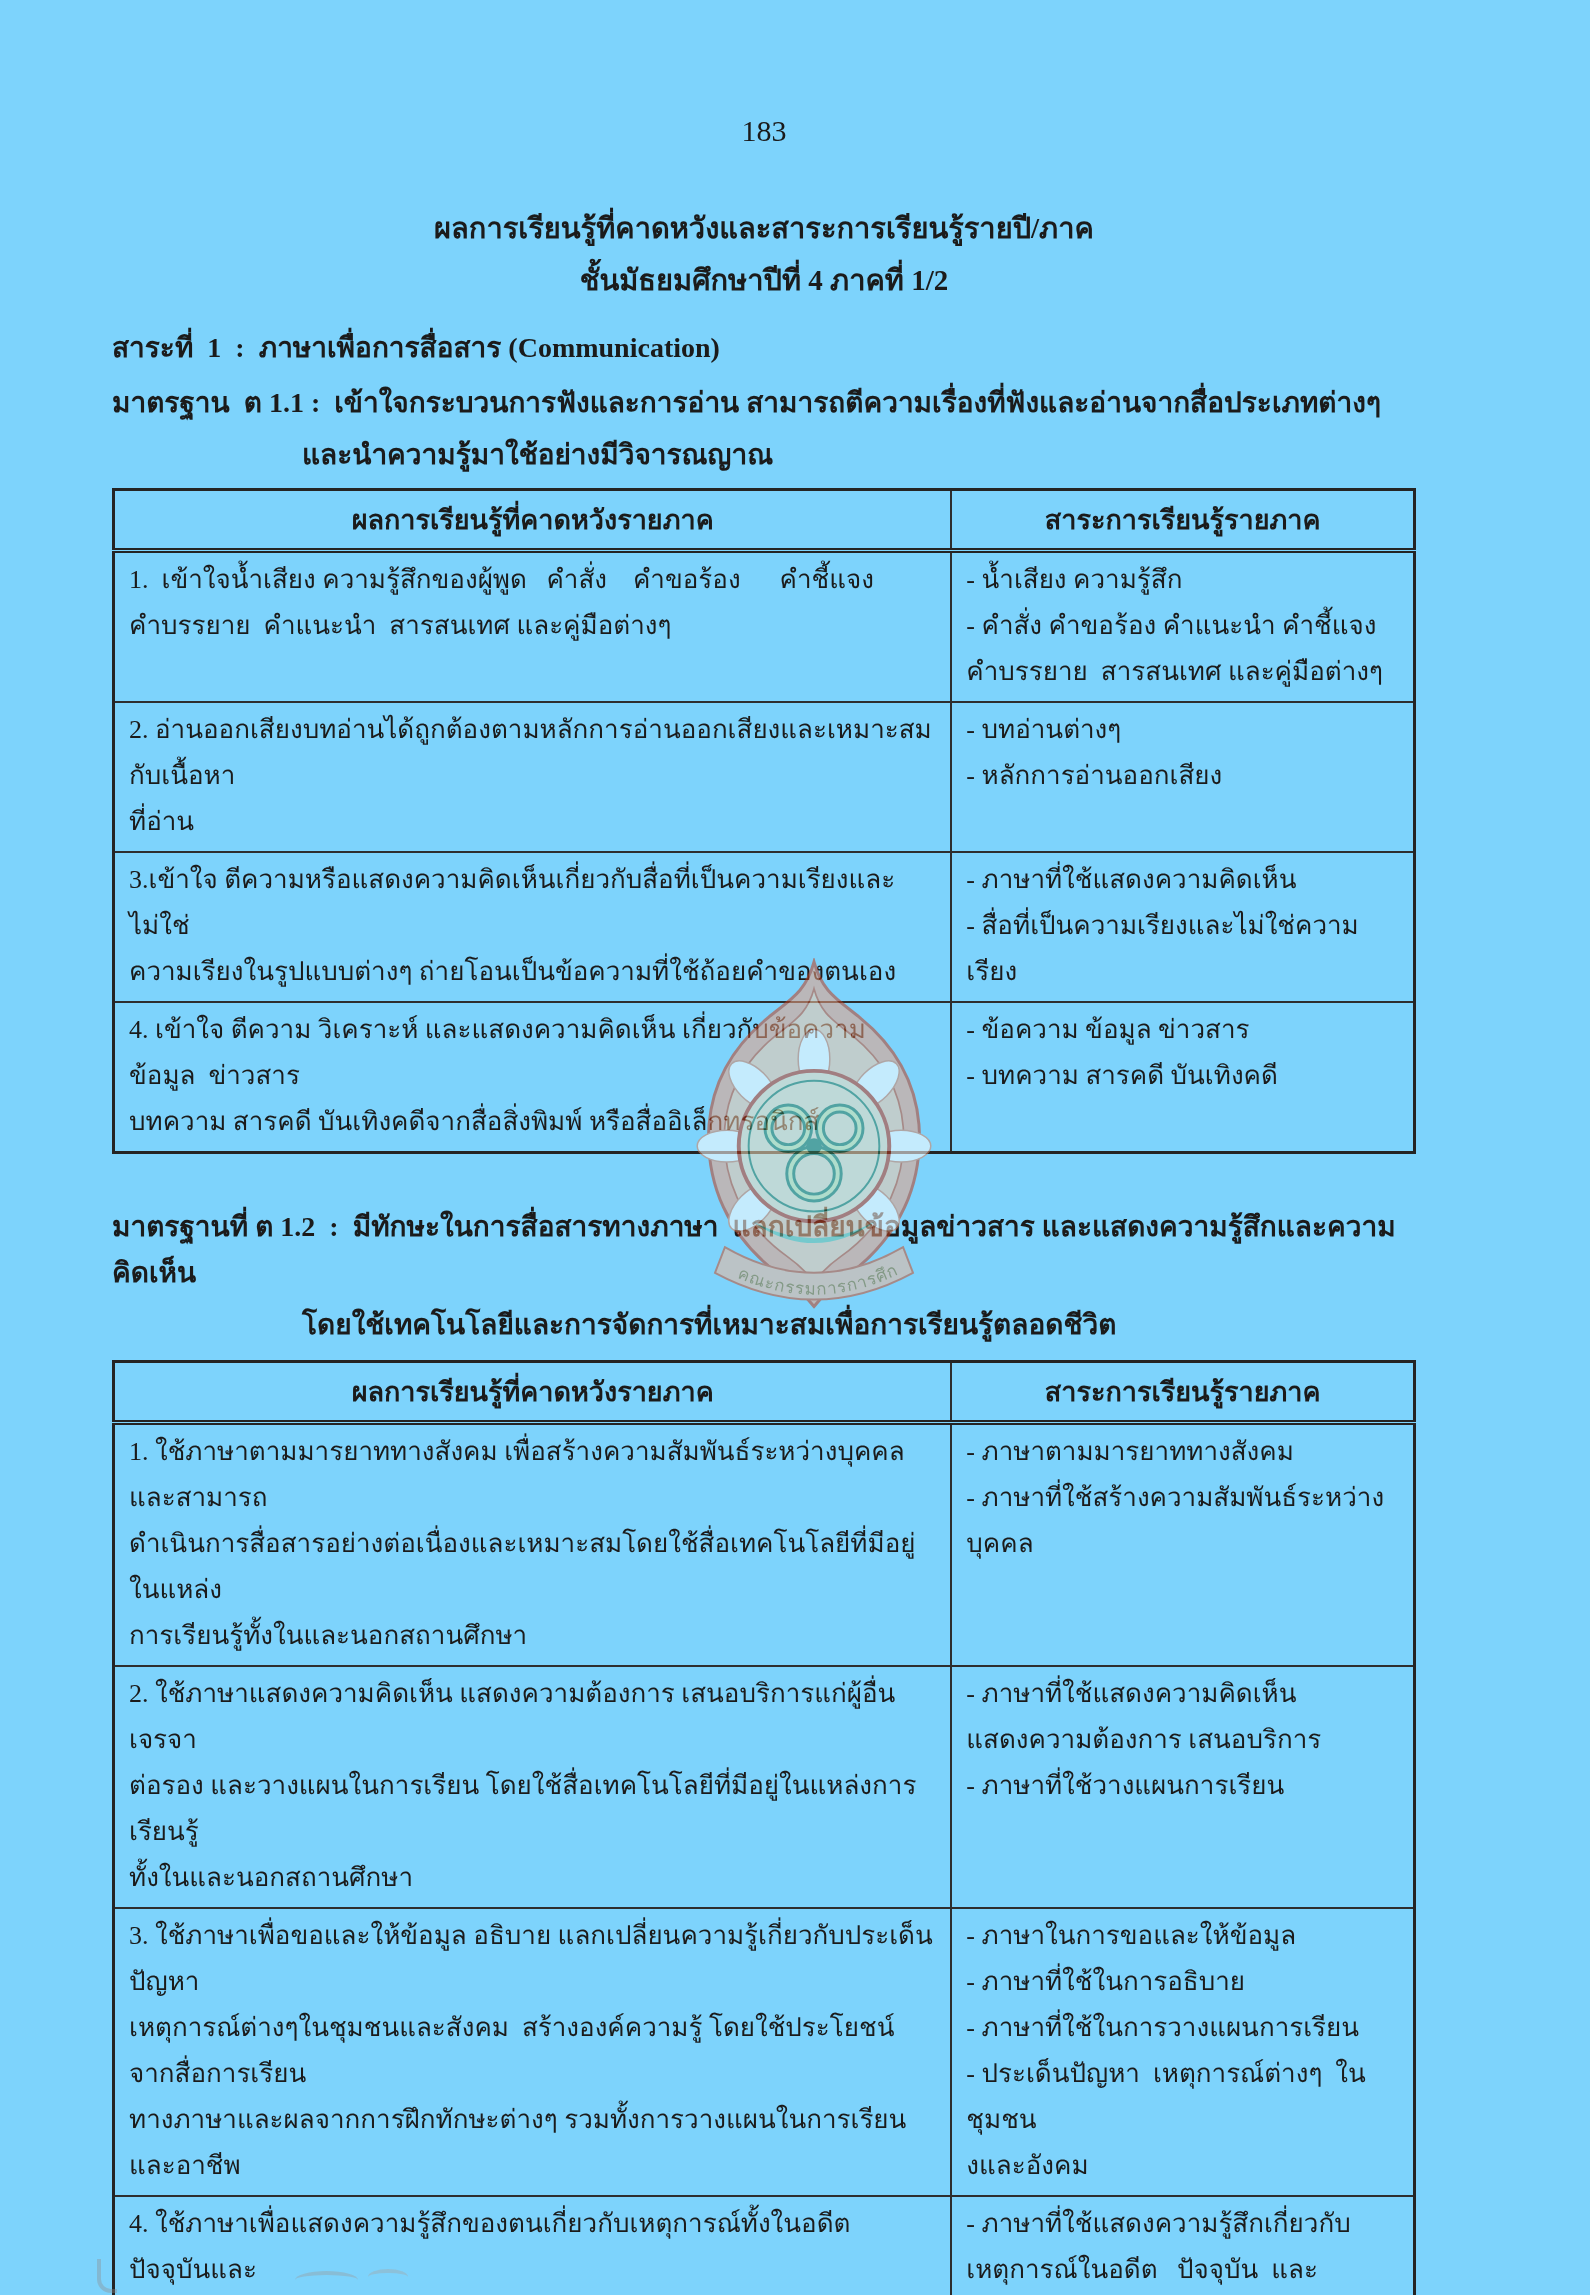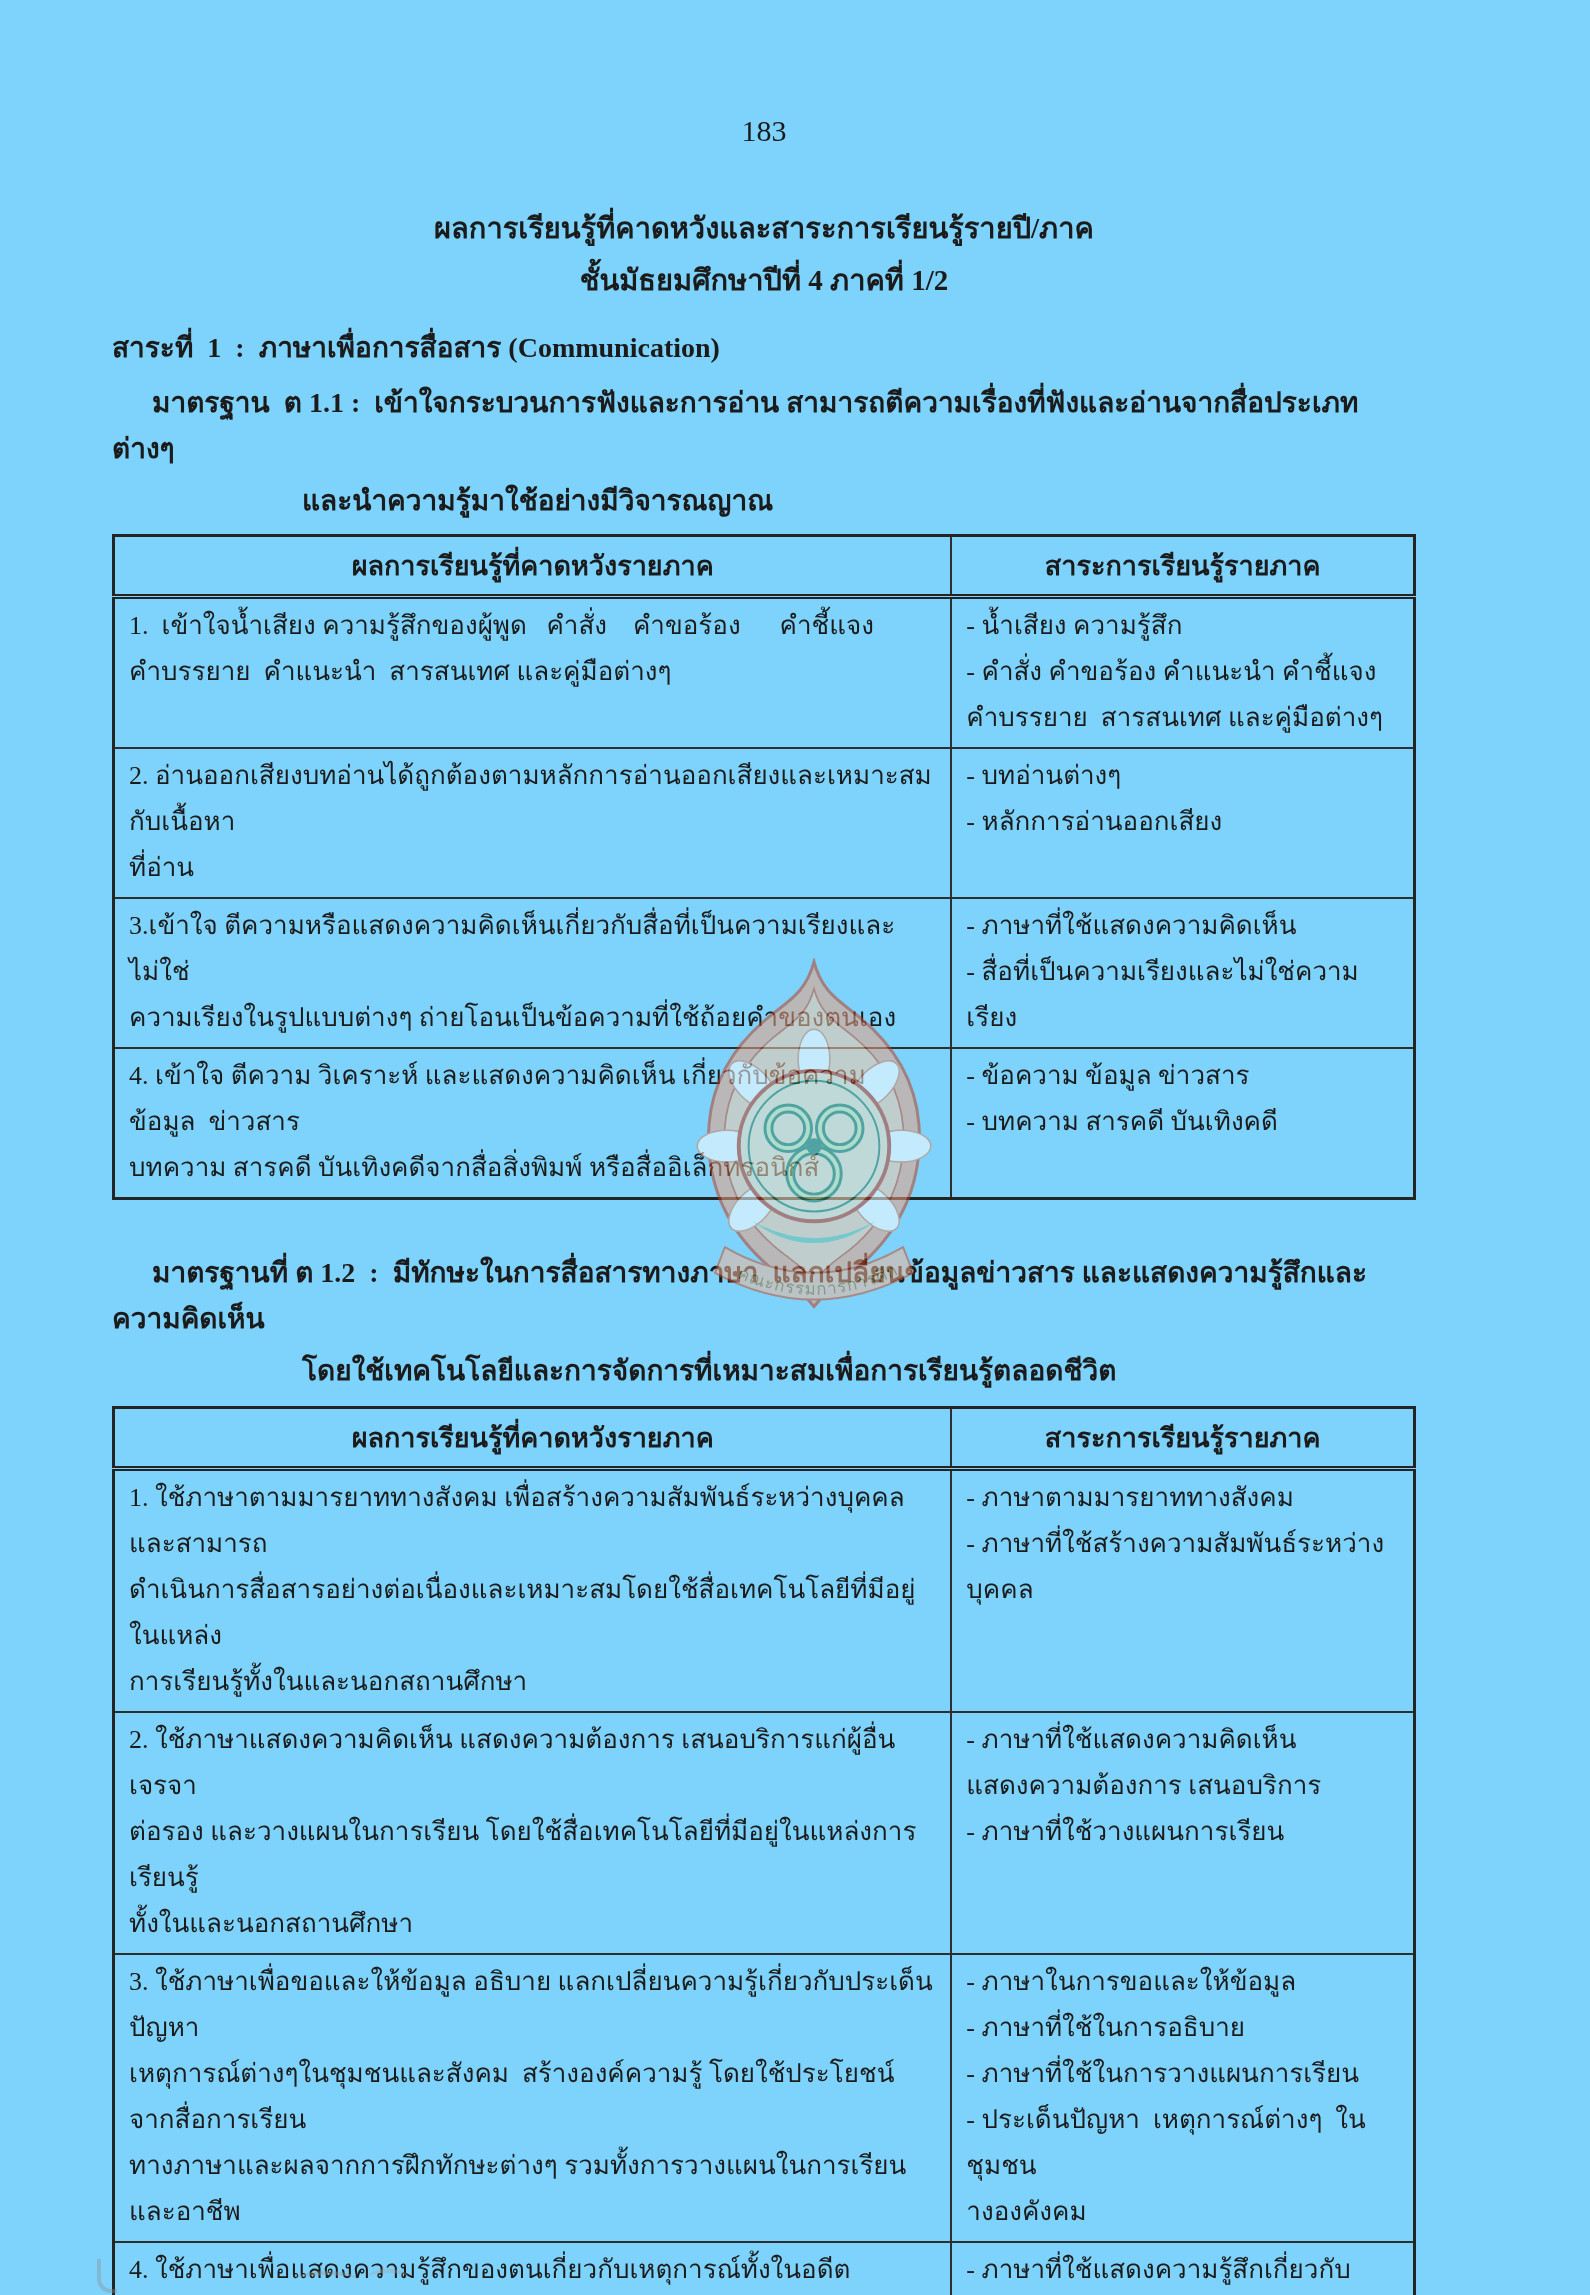--- a/index.html
+++ b/index.html
@@ -12,21 +12,21 @@
     color:#1b1b1b;
     box-sizing:border-box;
     padding:111px 175px 0 112px;
   }
   .centered{text-align:center;}
   .page-number{font-size:30px;line-height:40px;margin-bottom:55px;}
   .doc-title{font-size:29px;font-weight:700;line-height:44px;margin-bottom:8px;text-align:center;}
   .doc-subtitle{font-size:29px;font-weight:700;line-height:44px;margin-bottom:24px;}
   .sec-heading{font-size:28px;font-weight:700;line-height:44px;margin-bottom:10px;white-space:pre-wrap;}
   .std-line{font-size:28px;font-weight:700;line-height:46px;white-space:pre-wrap;}
-  .std-label{margin-right:14px;margin-left:40px;}
+  .std-label{margin-right:14px;}
   .std-cont{padding-left:190px;margin-top:6px;margin-bottom:10px;}
   .doc-table{
     border-collapse:collapse;width:100%;
     border:3px solid #242424;
     table-layout:fixed;
     background:transparent;
   }
   .doc-table th{
     border:2px solid #2e2e2e;
     border-bottom:5px double #242424;
@@ -172,21 +172,21 @@
           <td>
             <div class="ln">3. ใช้ภาษาเพื่อขอและให้ข้อมูล อธิบาย แลกเปลี่ยนความรู้เกี่ยวกับประเด็นปัญหา</div>
             <div class="ln">เหตุการณ์ต่างๆในชุมชนและสังคม  สร้างองค์ความรู้ โดยใช้ประโยชน์จากสื่อการเรียน</div>
             <div class="ln">ทางภาษาและผลจากการฝึกทักษะต่างๆ รวมทั้งการวางแผนในการเรียนและอาชีพ</div>
           </td>
           <td>
             <div class="ln">- ภาษาในการขอและให้ข้อมูล</div>
             <div class="ln">- ภาษาที่ใช้ในการอธิบาย</div>
             <div class="ln">- ภาษาที่ใช้ในการวางแผนการเรียน</div>
             <div class="ln">- ประเด็นปัญหา  เหตุการณ์ต่างๆ  ในชุมชน</div>
-            <div class="ln">างองคังคม</div>
+            <div class="ln">งและอังคม</div>
           </td>
         </tr>
         <tr>
           <td>
             <div class="ln">4. ใช้ภาษาเพื่อแสดงความรู้สึกของตนเกี่ยวกับเหตุการณ์ทั้งในอดีต ปัจจุบันและ</div>
 
           </td>
           <td>
             <div class="ln">- ภาษาที่ใช้แสดงความรู้สึกเกี่ยวกับ</div>
             <div class="ln">เหตุการณ์ในอดีต   ปัจจุบัน  และอนาคต</div>

